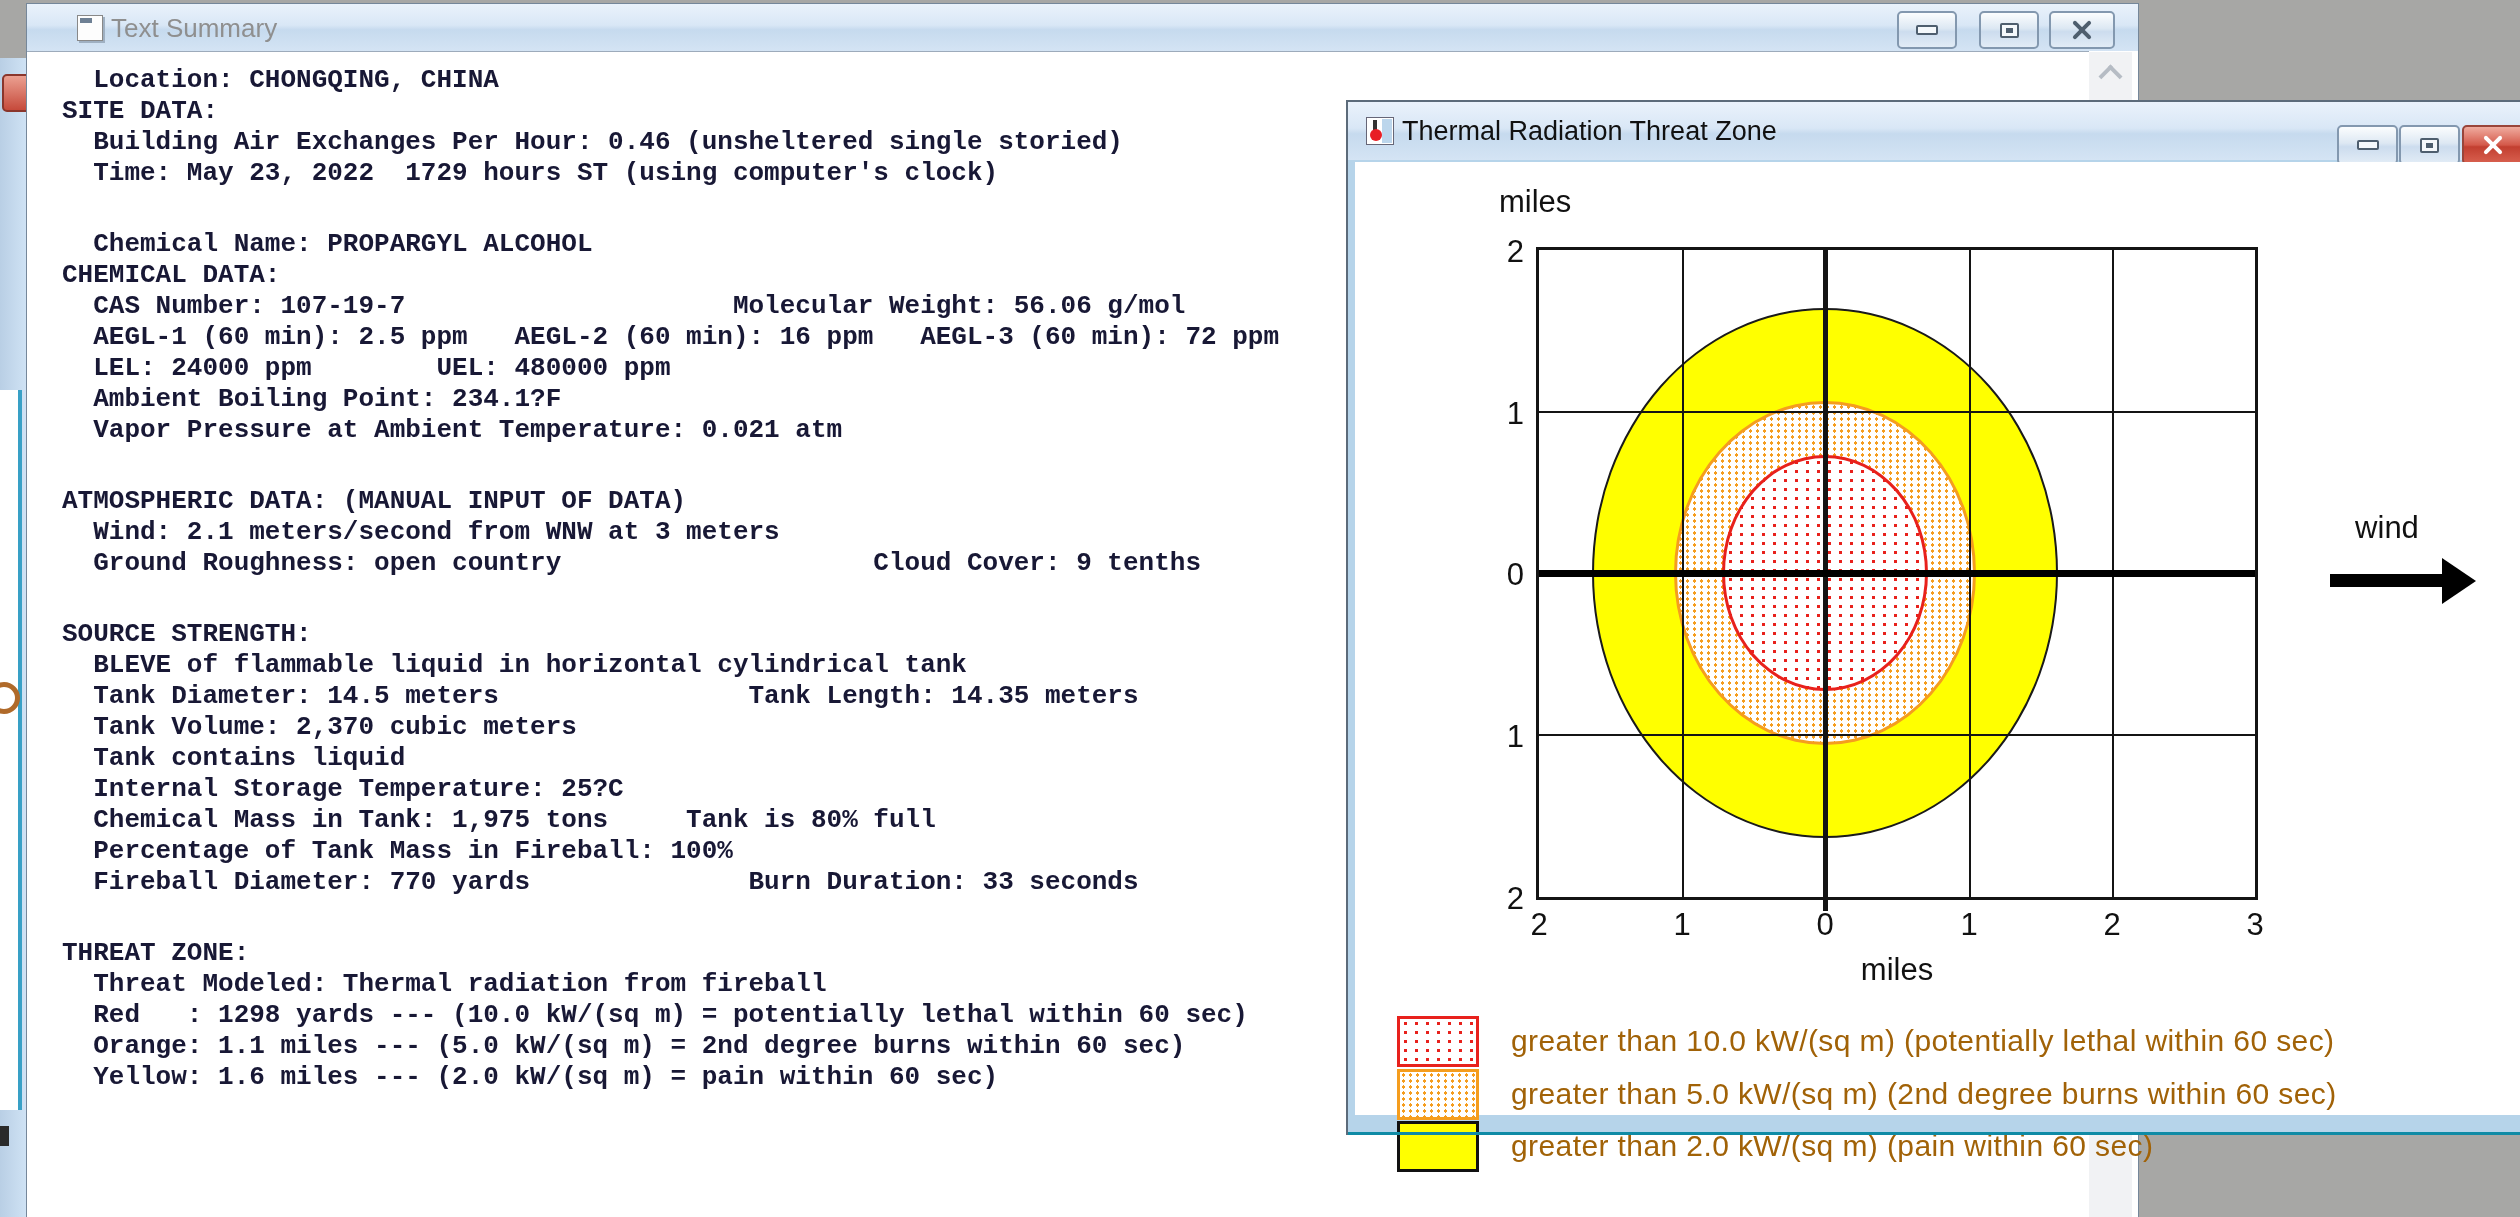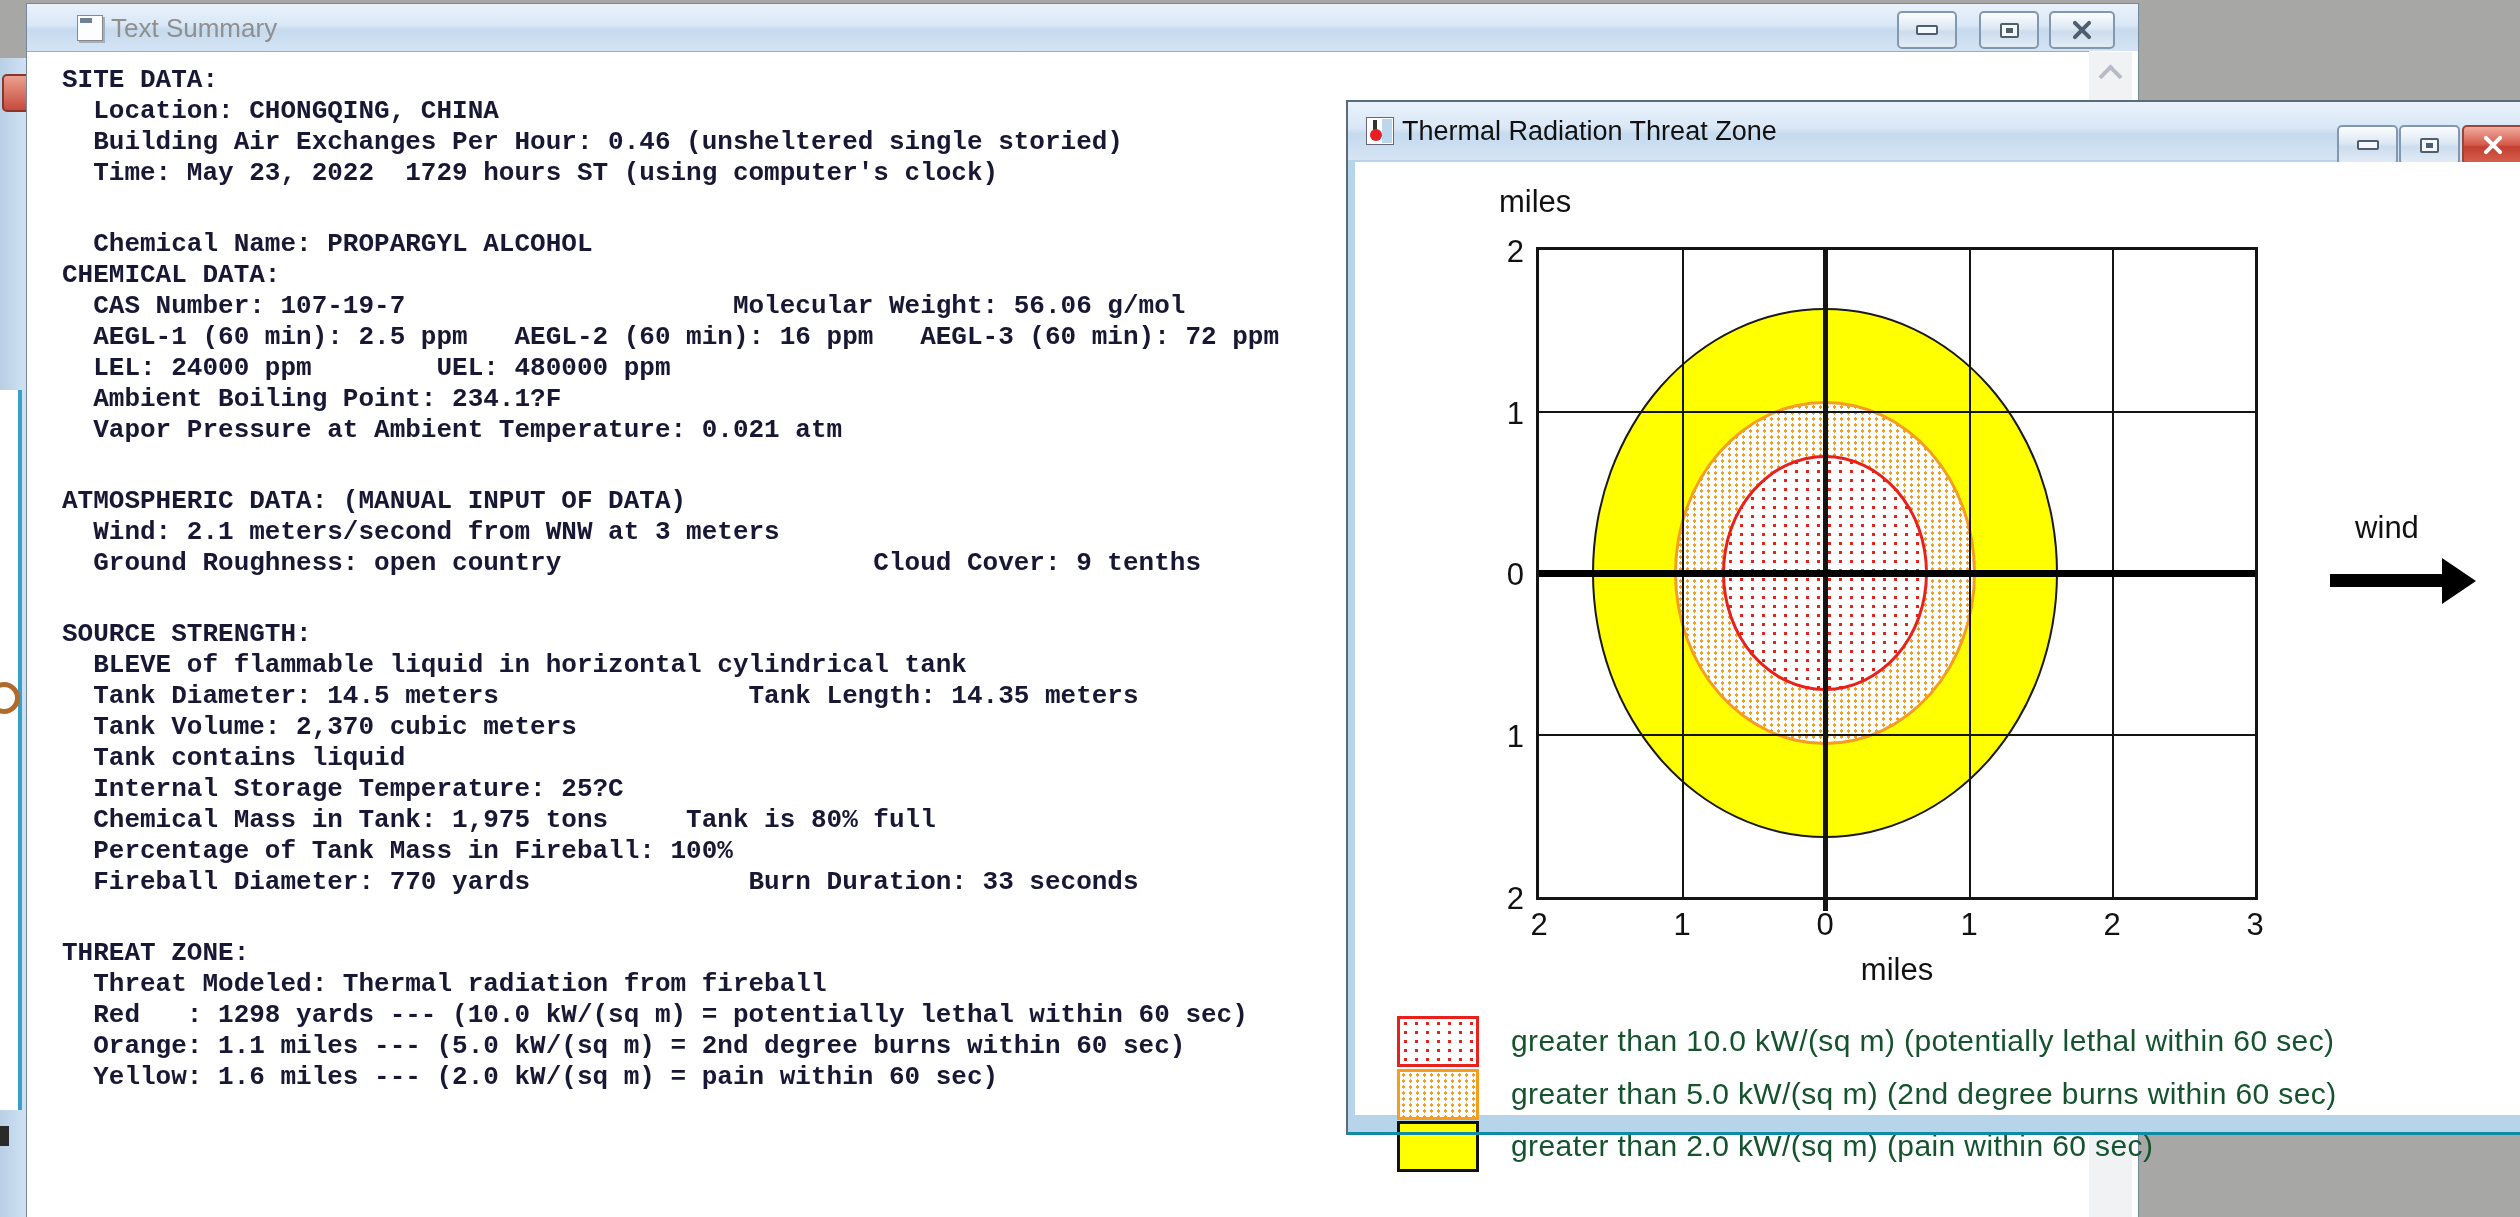--- a/index.html
+++ b/index.html
@@ -91,21 +91,21 @@
       border-left:34px solid #000; border-top:23px solid rgba(0,0,0,0); border-bottom:23px solid rgba(0,0,0,0); }
 
   
   .legend-row { position:absolute; left:42px; height:46px; display:flex; align-items:center; }
   .swatch { width:76px; height:45px; margin-right:32px; flex:none; }
   .swatch.red { border:3px solid #e8211c; background-color:#fff;
       background-image:radial-gradient(circle,#e8211c 1.7px,rgba(0,0,0,0) 1.8px); background-size:11px 9px; }
   .swatch.orange { border:3px solid #f59d1e; background-color:#fff;
       background-image:radial-gradient(circle,#f59d1e 1.5px,rgba(0,0,0,0) 1.6px); background-size:7px 6px; }
   .swatch.yellow { border:3px solid #111; background:#ffff00; }
-  .legend-text { font-size:30px; color:#14532d; white-space:nowrap; letter-spacing:0.4px; }
+  .legend-text { font-size:30px; color:#a16207; white-space:nowrap; letter-spacing:0.4px; }
 </style>
 </head>
 <body>
 
 <div class="sliver">
   <div class="sliver-red-btn"></div>
   <div class="sliver-white"></div>
   <div class="sliver-ring"></div>
   <div class="sliver-notch"></div>
 </div>
@@ -126,22 +126,22 @@
       <span class="g-x">
           <i></i>
           <b></b>
         </span>
     </div>
   </div>
 
   <div class="ts-content">
     <div class="report">
       <div class="report-section">
+        <div class="line">  Location: CHONGQING, CHINA</div>
         <div class="line">SITE DATA:</div>
-        <div class="line">  Location: CHONGQING, CHINA</div>
         <div class="line">  Building Air Exchanges Per Hour: 0.46 (unsheltered single storied)</div>
         <div class="line">  Time: May 23, 2022  1729 hours ST (using computer's clock)</div>
       </div>
       <div class="report-section">
         <div class="line">  Chemical Name: PROPARGYL ALCOHOL</div>
         <div class="line">CHEMICAL DATA:</div>
         <div class="line">  CAS Number: 107-19-7                     Molecular Weight: 56.06 g/mol</div>
         <div class="line">  AEGL-1 (60 min): 2.5 ppm   AEGL-2 (60 min): 16 ppm   AEGL-3 (60 min): 72 ppm</div>
         <div class="line">  LEL: 24000 ppm        UEL: 480000 ppm</div>
         <div class="line">  Ambient Boiling Point: 234.1?F</div>

